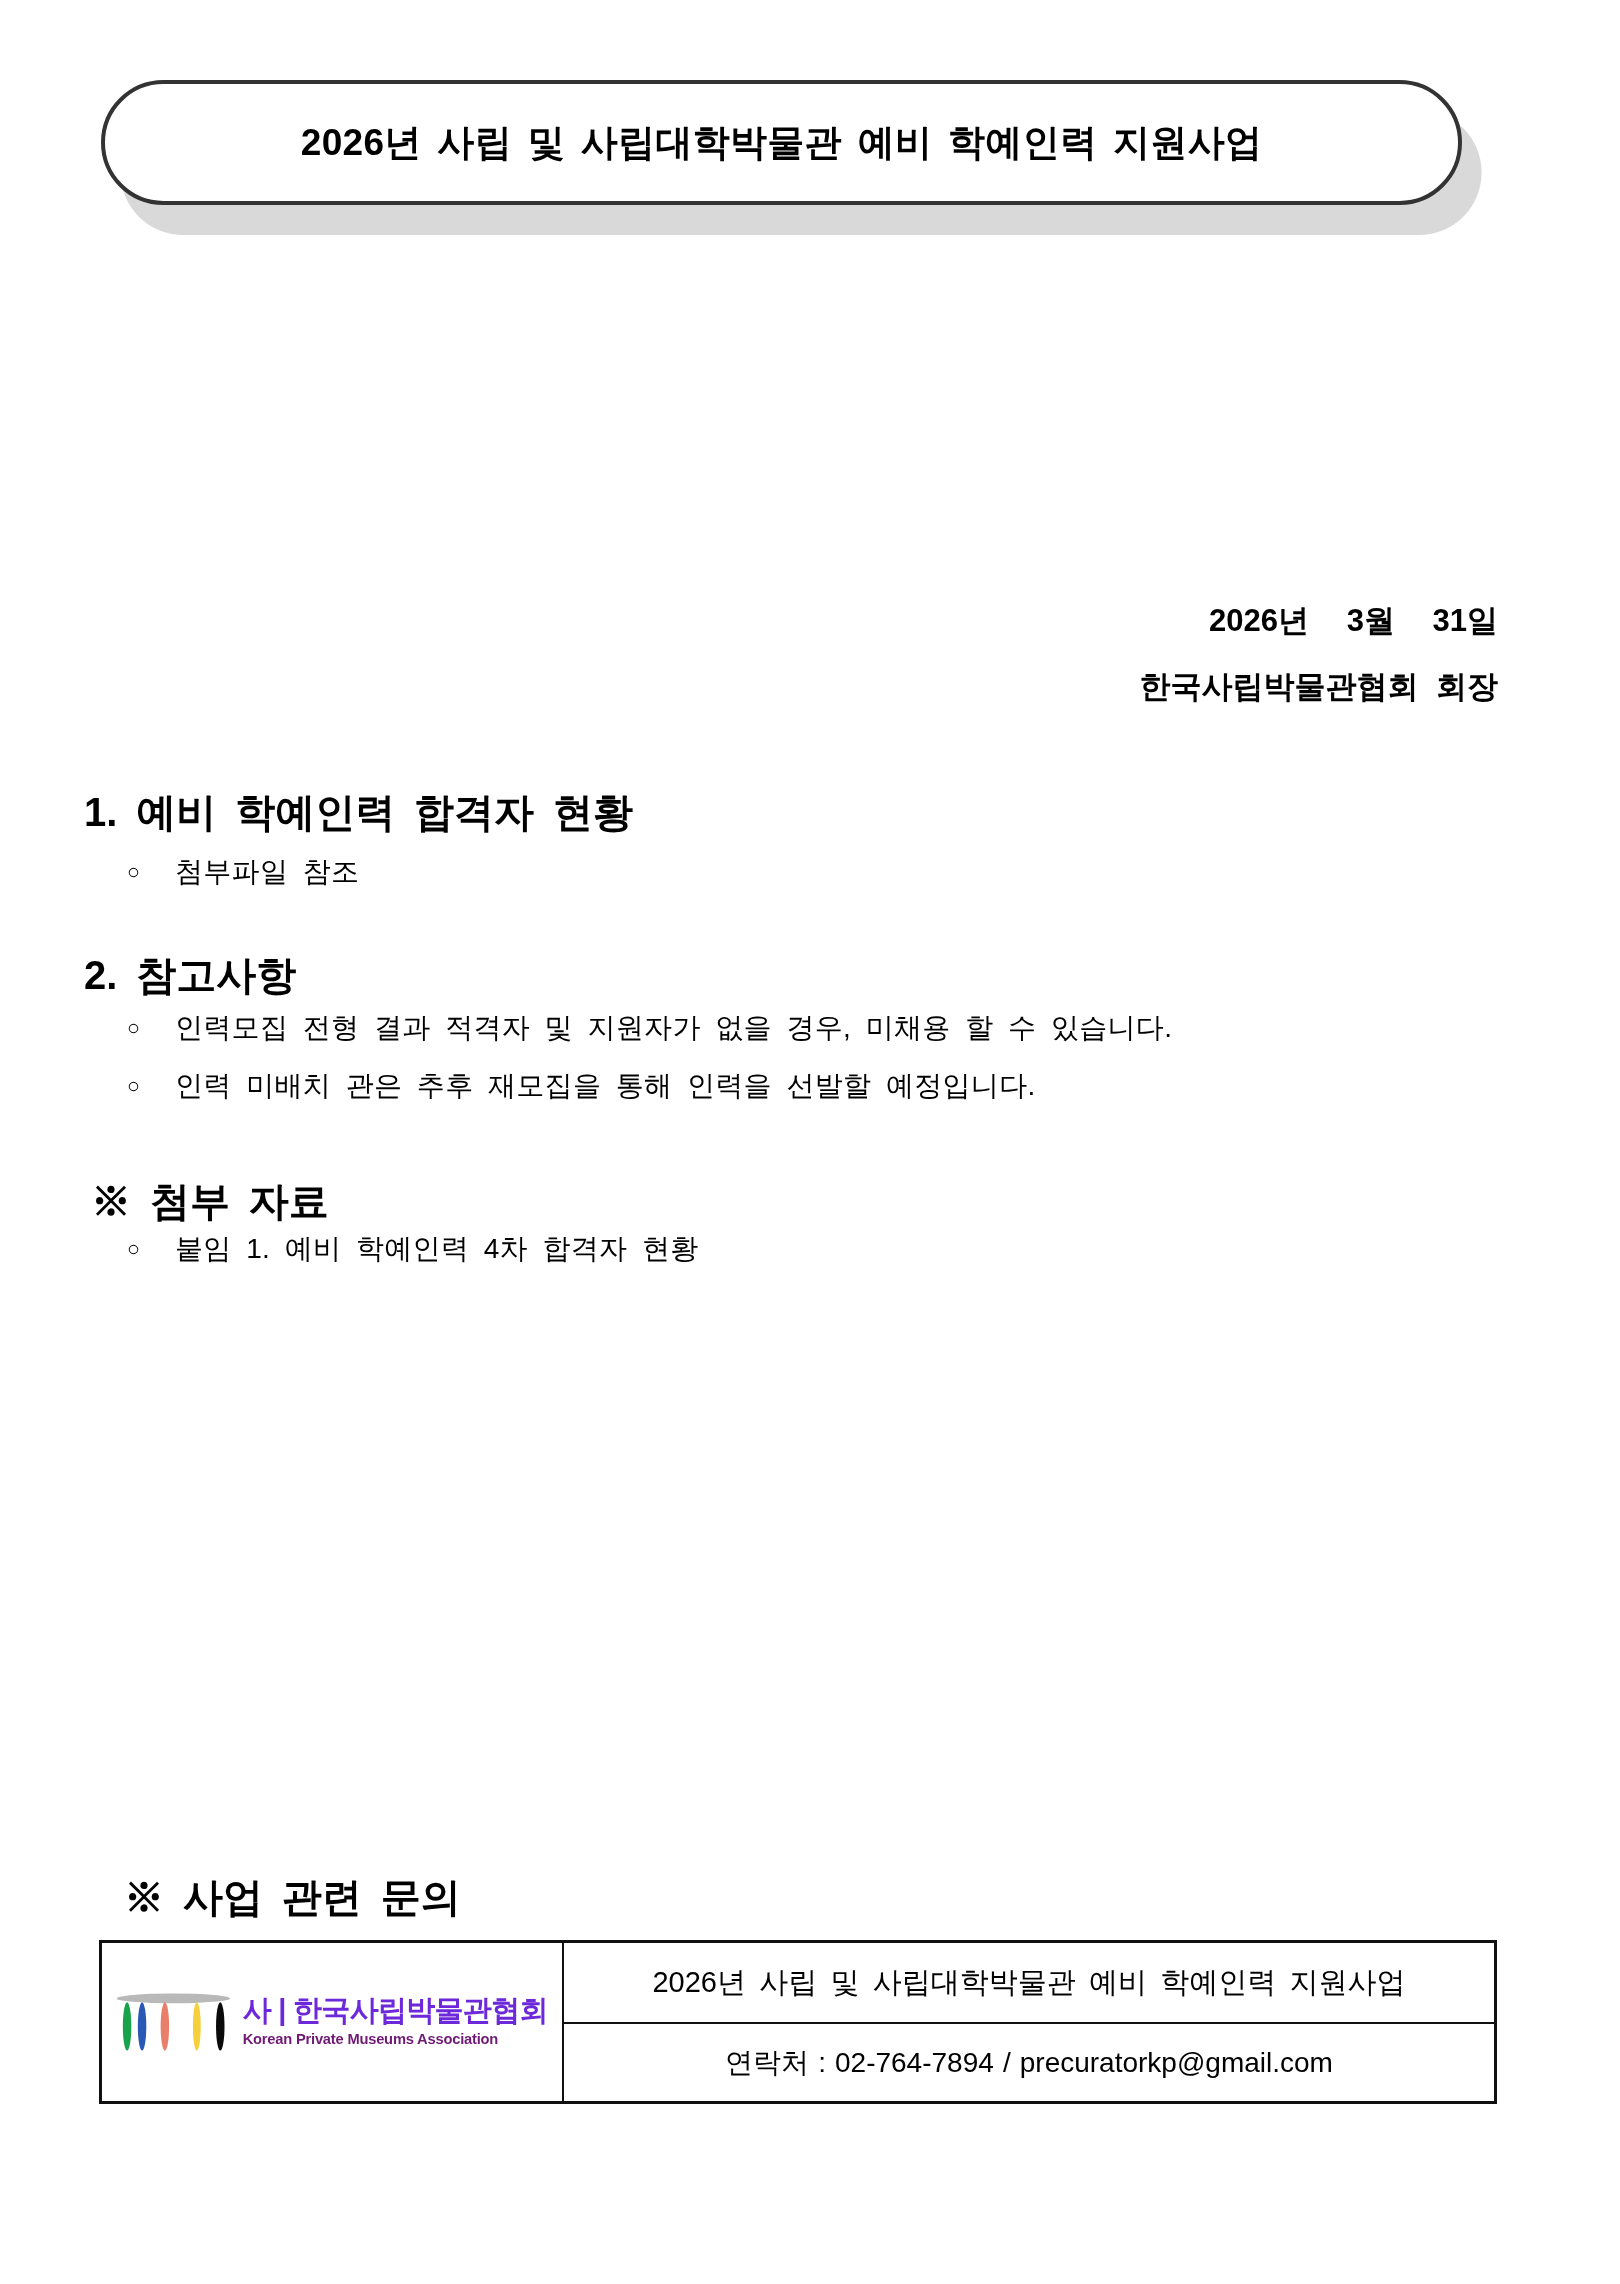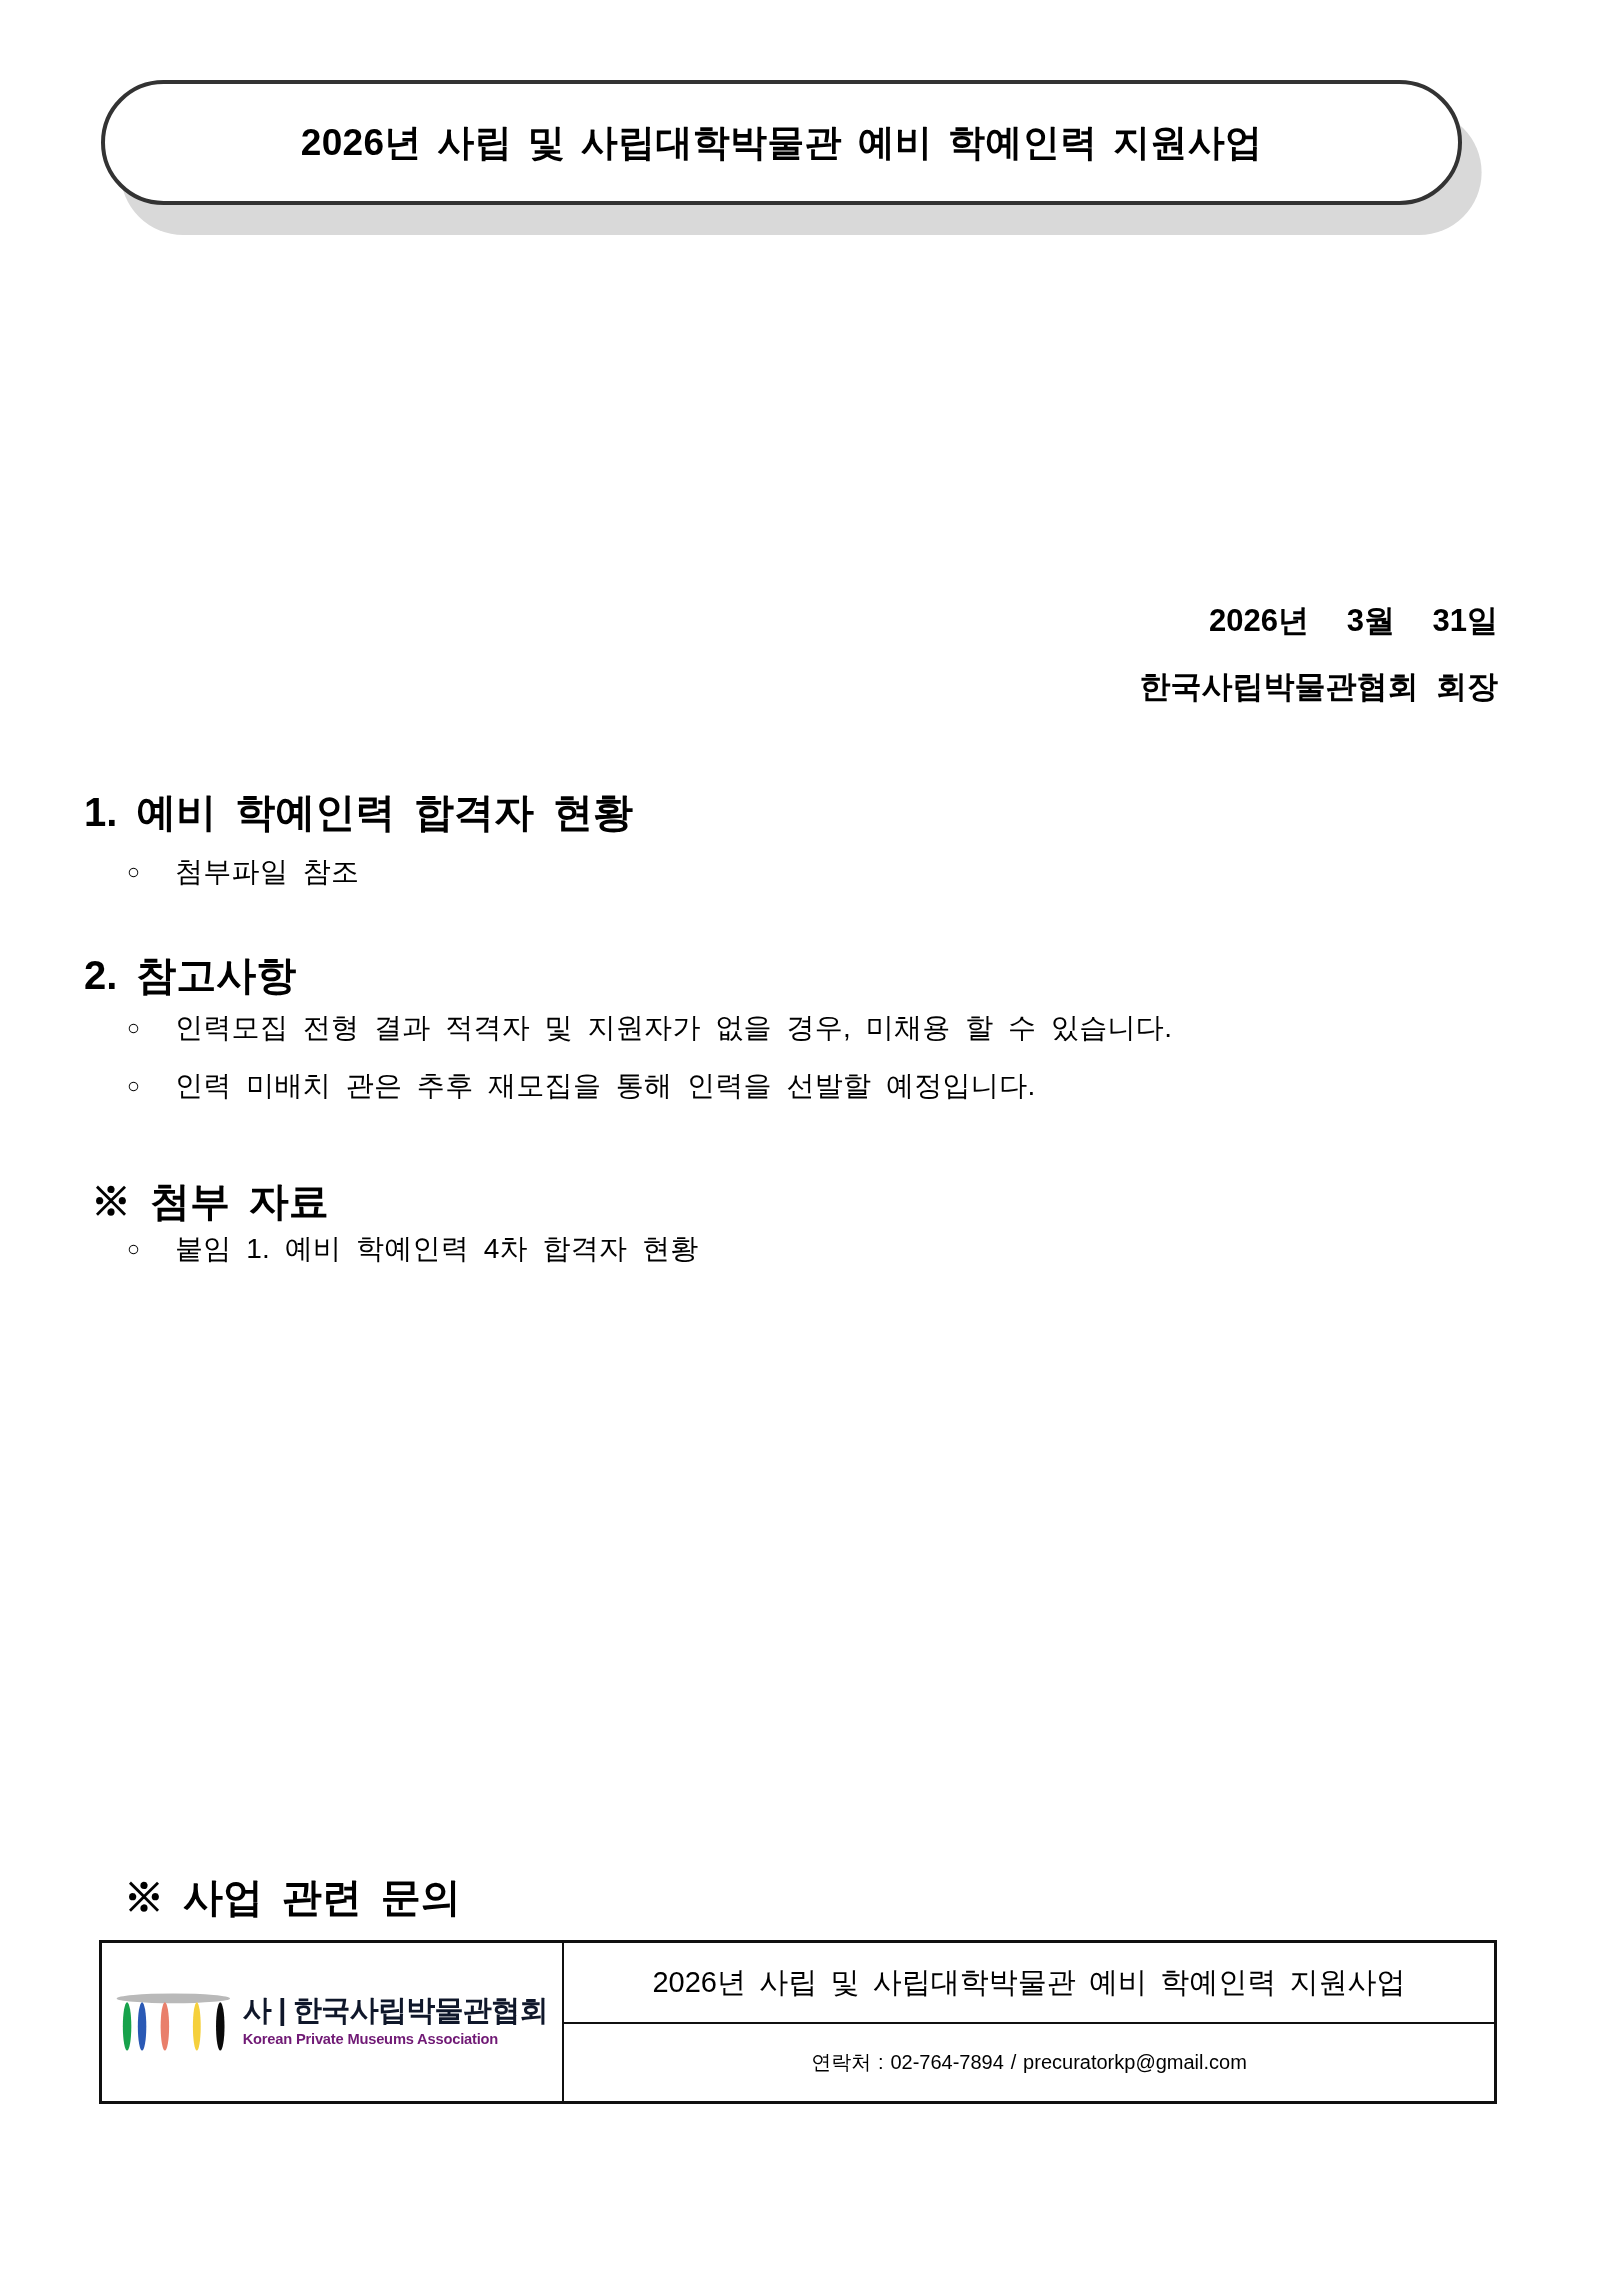--- a/index.html
+++ b/index.html
@@ -58,27 +58,27 @@
     display:flex;align-items:center;justify-content:center;gap:10.4px;
   }
   .ft-right{flex:1;display:flex;flex-direction:column;}
   .ft-row1{
     height:81px;flex:none;box-sizing:border-box;border-bottom:2.6px solid #101010;
     display:flex;align-items:center;justify-content:center;
     font-size:29px;word-spacing:5.2px;white-space:nowrap;
   }
   .ft-row2{
     flex:1;display:flex;align-items:center;justify-content:center;
-    font-size:20px;word-spacing:1.3px;white-space:nowrap;
+    font-size:28px;word-spacing:1.3px;white-space:nowrap;
   }
 
   
   .logo{display:flex;align-items:center;gap:10.4px;}
   .logo-text{display:flex;flex-direction:column;justify-content:center;}
-  .logo-kr{font-size:29px;font-weight:bold;color:#0f172a;letter-spacing:-0.7px;white-space:nowrap;line-height:33px;}
+  .logo-kr{font-size:29px;font-weight:bold;color:#6d28d9;letter-spacing:-0.7px;white-space:nowrap;line-height:33px;}
   .logo-en{font-size:14.7px;font-weight:bold;color:#701a75;letter-spacing:-0.2px;white-space:nowrap;line-height:19.6px;margin-top:2.6px;}
 </style>
 </head>
 <body>
 
 <div class="page">
 
   <div class="title-box">
     <div class="title-line">2026년 사립 및 사립대학박물관 예비 학예인력 지원사업</div>
   </div>

